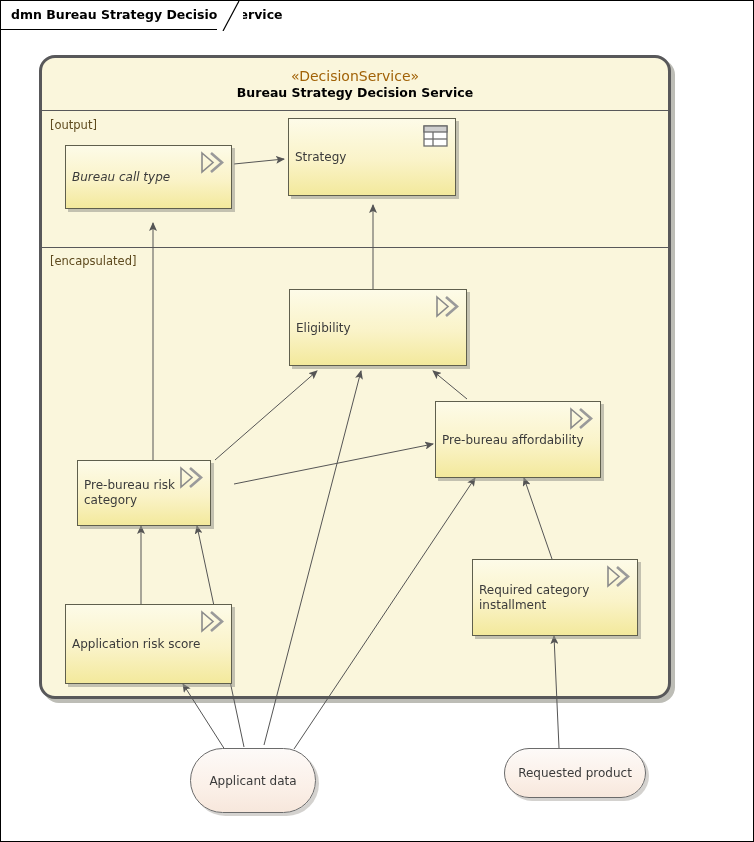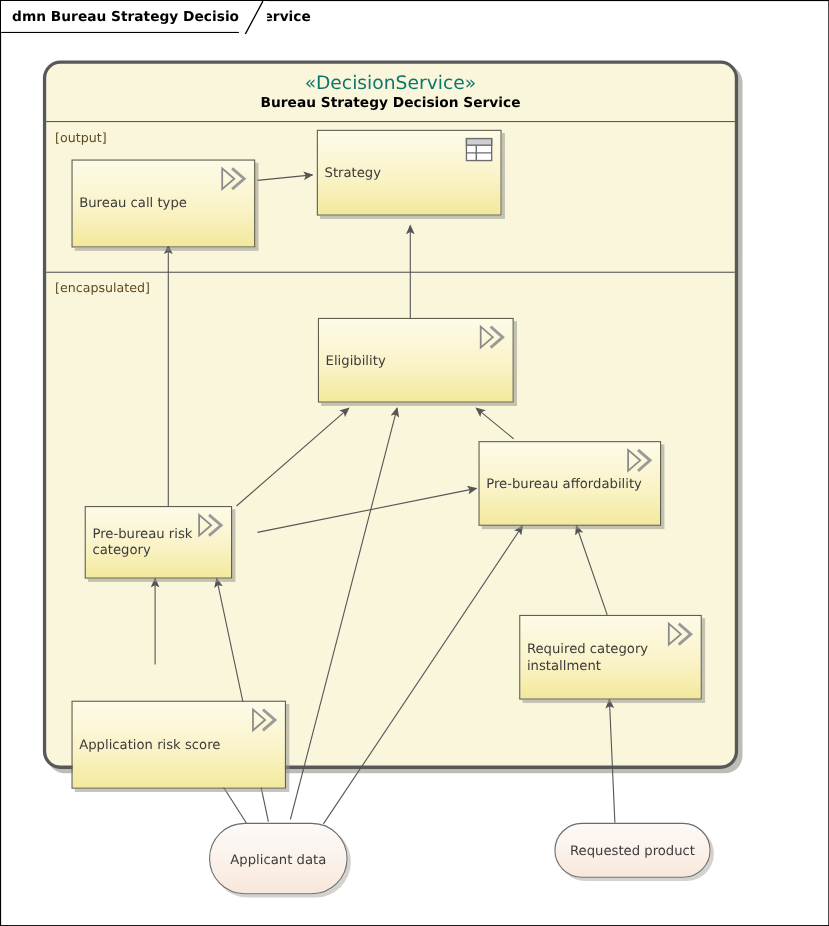--- a/index.html
+++ b/index.html
@@ -80,22 +80,22 @@
     left: 0;
     right: 0;
     top: 0;
     height: 53px;
     text-align: center;
     border-bottom: 1px solid #58585a;
     box-sizing: border-box;
     padding-top: 10px;
   }
   #service-stereotype {
-    font-size: 17px;
-    color: #0f766e;
+    font-size: 14px;
+    color: #a16207;
     line-height: 16px;
   }
   #service-name {
     font-size: 12.5px;
     font-weight: bold;
     color: #000000;
     line-height: 17px;
   }
   .section-divider {
     position: absolute;
@@ -225,21 +225,21 @@
       <div id="service-stereotype">«DecisionService»</div>
       <div id="service-name">Bureau Strategy Decision Service</div>
     </div>
 
     <div class="section-label" style="left:8px; top:60px;">[output]</div>
     <div class="section-divider" style="top:189px;"></div>
 
     <div class="section-label" style="left:8px; top:196px;">[encapsulated]</div>
   </div>
 
-  <div class="node" style="left:64px; top:144px; width:167px; height:80px;">
+  <div class="node" style="left:64px; top:144px; width:167px; height:64px;font-style:italic;">
     <svg class="icon-chevron" viewBox="0 0 26 24" xmlns="http://www.w3.org/2000/svg">
       <path d="M3,2 L14,11.5 L3,21 Z" fill="none" stroke="#8a8a8a" stroke-width="1.6"></path>
       <path d="M12,2 L23,11.5 L12,21" fill="none" stroke="#9a9a9a" stroke-width="2.6"></path>
     </svg>
     <div class="node-label">Bureau call type</div>
   </div>
 
   <div class="node" style="left:287px; top:117px; width:168px; height:78px;">
     <svg class="icon-table" viewBox="0 0 25 22" xmlns="http://www.w3.org/2000/svg">
       <rect x="1" y="1" width="23" height="20" fill="#ffffff" stroke="#6d6d6d" stroke-width="1.3"></rect>
@@ -267,21 +267,21 @@
   </div>
 
   <div class="node" style="left:76px; top:459px; width:134px; height:66px;">
     <svg class="icon-chevron" viewBox="0 0 26 24" xmlns="http://www.w3.org/2000/svg">
       <path d="M3,2 L14,11.5 L3,21 Z" fill="none" stroke="#8a8a8a" stroke-width="1.6"></path>
       <path d="M12,2 L23,11.5 L12,21" fill="none" stroke="#9a9a9a" stroke-width="2.6"></path>
     </svg>
     <div class="node-label">Pre-bureau risk category</div>
   </div>
 
-  <div class="node" style="left:64px; top:636px; width:195px; height:80px;">
+  <div class="node" style="left:64px; top:603px; width:167px; height:80px;">
     <svg class="icon-chevron" viewBox="0 0 26 24" xmlns="http://www.w3.org/2000/svg">
       <path d="M3,2 L14,11.5 L3,21 Z" fill="none" stroke="#8a8a8a" stroke-width="1.6"></path>
       <path d="M12,2 L23,11.5 L12,21" fill="none" stroke="#9a9a9a" stroke-width="2.6"></path>
     </svg>
     <div class="node-label">Application risk score</div>
   </div>
 
   <div class="node" style="left:471px; top:558px; width:166px; height:77px;">
     <svg class="icon-chevron" viewBox="0 0 26 24" xmlns="http://www.w3.org/2000/svg">
       <path d="M3,2 L14,11.5 L3,21 Z" fill="none" stroke="#8a8a8a" stroke-width="1.6"></path>

